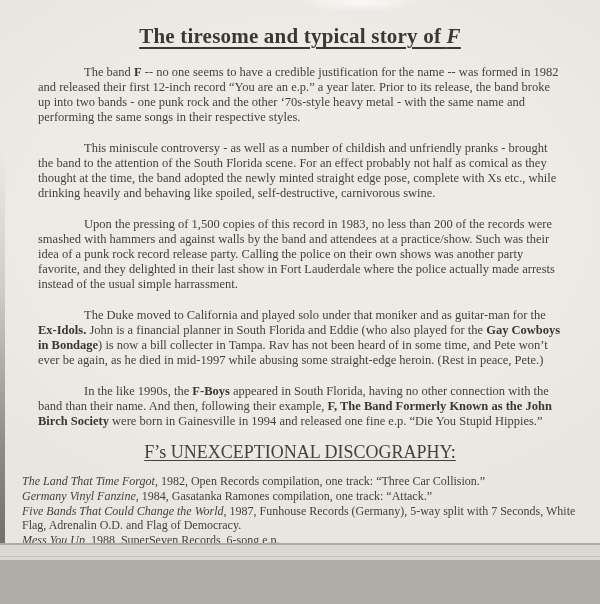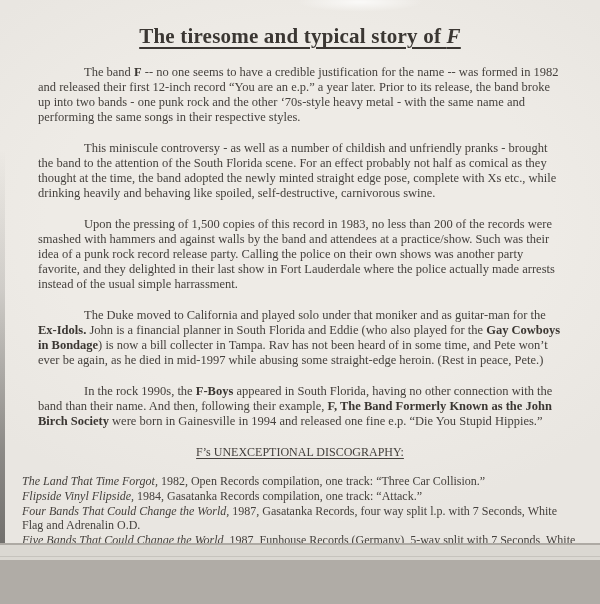--- a/index.html
+++ b/index.html
@@ -53,21 +53,21 @@
     font-size:12.5px;
     line-height:15px;
     text-indent:46px;
     color:#45413d;
   }
   .b{font-weight:bold;color:#3a3632;}
   .i{font-style:italic;}
   .disco-heading{
     margin:9px 0 0 0;
     text-align:center;
-    font-size:12px;
+    font-size:18px;
     line-height:15px;
     color:#45413d;
   }
   .disco-heading span{
     text-decoration:underline;
     text-underline-offset:2px;
   }
   .disco{
     margin-top:14px;
   }
@@ -84,29 +84,28 @@
 <div class="scan">
   <div class="page">
 
     <h1 class="title"><span class="u"><span>The tiresome and typical story of </span><span class="i">F</span></span></h1>
 
     <div class="story">
       <p><span>The band </span><span class="b">F</span><span> -- no one seems to have a credible justification for the name -- was formed in 1982 and released their first 12-inch record “You are an e.p.” a year later. Prior to its release, the band broke up into two bands - one punk rock and the other ‘70s-style heavy metal  - with the same name and performing the same songs in their respective styles.</span></p>
       <p><span>This miniscule controversy - as well as a number of childish and unfriendly pranks - brought the band to the attention of the South Florida scene. For an effect probably not half as comical as they thought at the time, the band adopted the newly minted straight edge pose, complete with Xs etc., while drinking heavily and behaving like spoiled, self-destructive, carnivorous swine.</span></p>
       <p><span>Upon the pressing of 1,500 copies of this record in 1983, no less than 200 of the records were smashed with hammers and against walls by the band and attendees at a practice/show. Such was their idea of a punk rock record release party. Calling the police on their own shows was another party favorite, and they delighted in their last show in Fort Lauderdale where the police actually made arrests instead of the usual simple harrassment.</span></p>
       <p><span>The Duke moved to California and played solo under that moniker and as guitar-man for the </span><span class="b">Ex-Idols.</span><span> John is a financial planner in South Florida and Eddie (who also played for the </span><span class="b">Gay Cowboys in Bondage</span><span>) is now a bill collecter in Tampa.  Rav has not been heard of in some time, and Pete won’t ever be again, as he died in mid-1997 while abusing some straight-edge heroin. (Rest in peace, Pete.)</span></p>
-      <p><span>In the rock 1990s, the </span><span class="b">F-Boys</span><span> appeared in South Florida, having no other connection with the band than their name. And then, following their example, </span><span class="b">F, The Band Formerly Known as the John Birch Society</span><span> were born in Gainesville in 1994 and released one fine e.p. “Die You Stupid Hippies.”</span></p>
+      <p><span>In the like 1990s, the </span><span class="b">F-Boys</span><span> appeared in South Florida, having no other connection with the band than their name. And then, following their example, </span><span class="b">F, The Band Formerly Known as the John Birch Society</span><span> were born in Gainesville in 1994 and released one fine e.p. “Die You Stupid Hippies.”</span></p>
     </div>
 
     <p class="disco-heading"><span>F’s UNEXCEPTIONAL DISCOGRAPHY:</span></p>
 
     <div class="disco">
       <p><span class="i">The Land That Time Forgot,</span><span> 1982, Open Records compilation, one track: “Three Car Collision.”</span></p>
-      <p><span class="i">Flipside Vinyl Flipside,</span><span> 1984,  Gasatanka Records compilation, one track: “Attack.”</span></p>
-      <p><span class="i">Four Bands That Could Change the World,</span><span> 1987, Gasatanka Records, four way split l.p. with 7 Seconds, White Flag and Adrenalin O.D.</span></p>
+      <p><span class="i">Germany Vinyl Fanzine,</span><span> 1984,  Gasatanka Ramones compilation, one track: “Attack.”</span></p>
       <p><span class="i">Five Bands That Could Change the World,</span><span> 1987, Funhouse Records (Germany), 5-way split with 7 Seconds, White Flag, Adrenalin O.D. and Flag of Democracy.</span></p>
       <p><span class="i">Mess You Up,</span><span> 1988, SuperSeven Records, 6-song e.p.</span></p>
 
     </div>
 
   </div>
 
   <div class="edge-left"></div>
   <div class="edge-bottom">
     <div class="edge-bottom-inner"></div>

